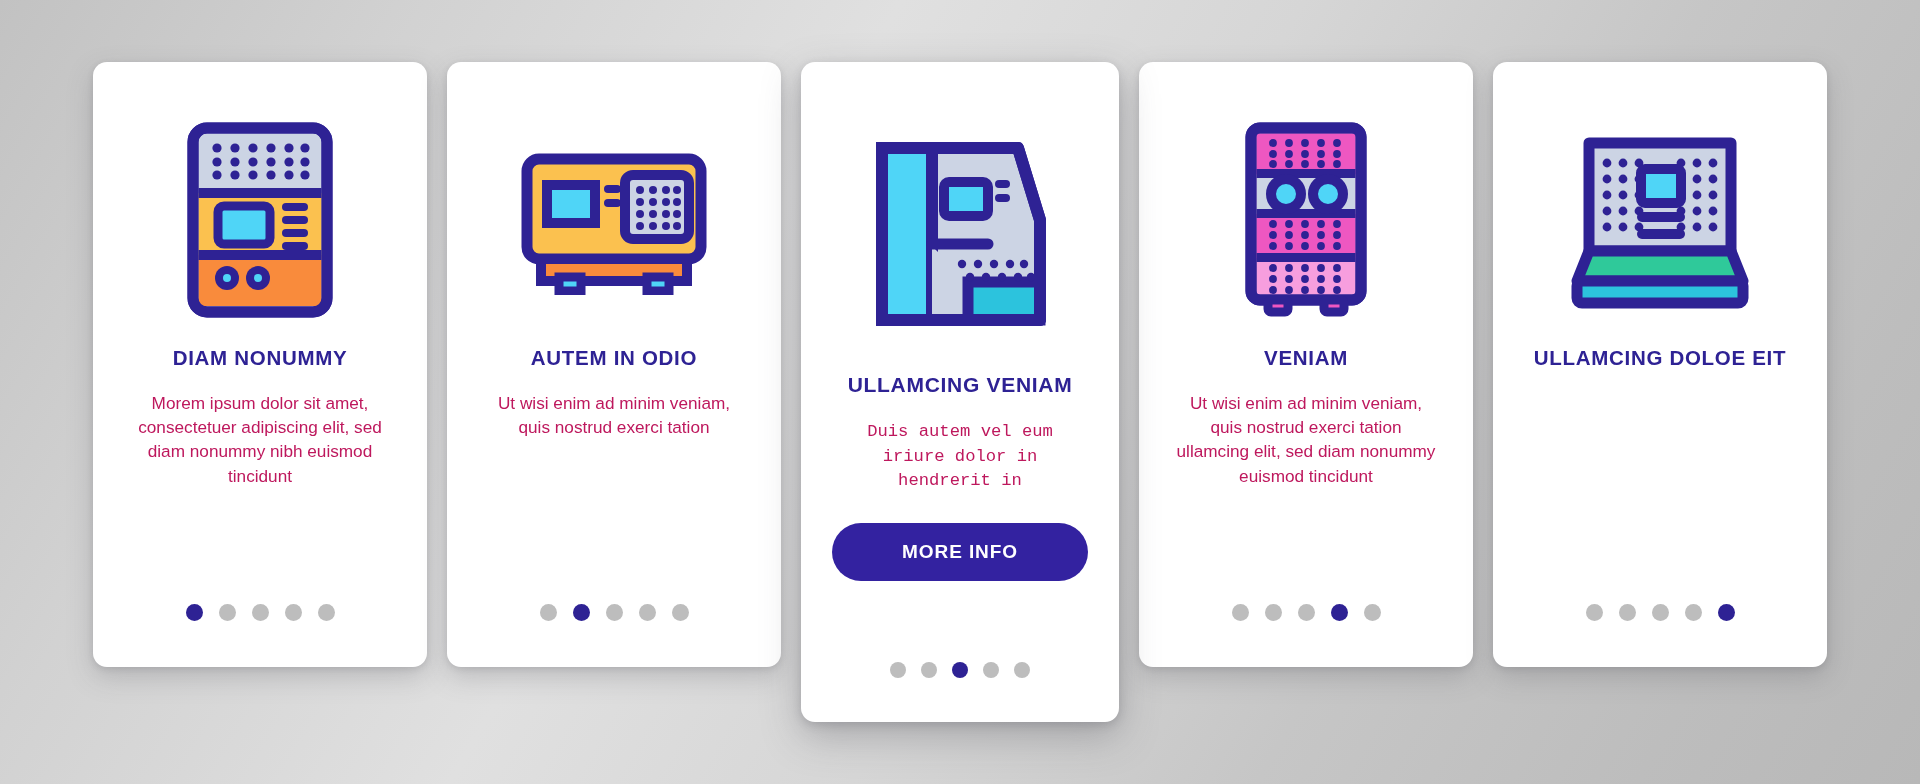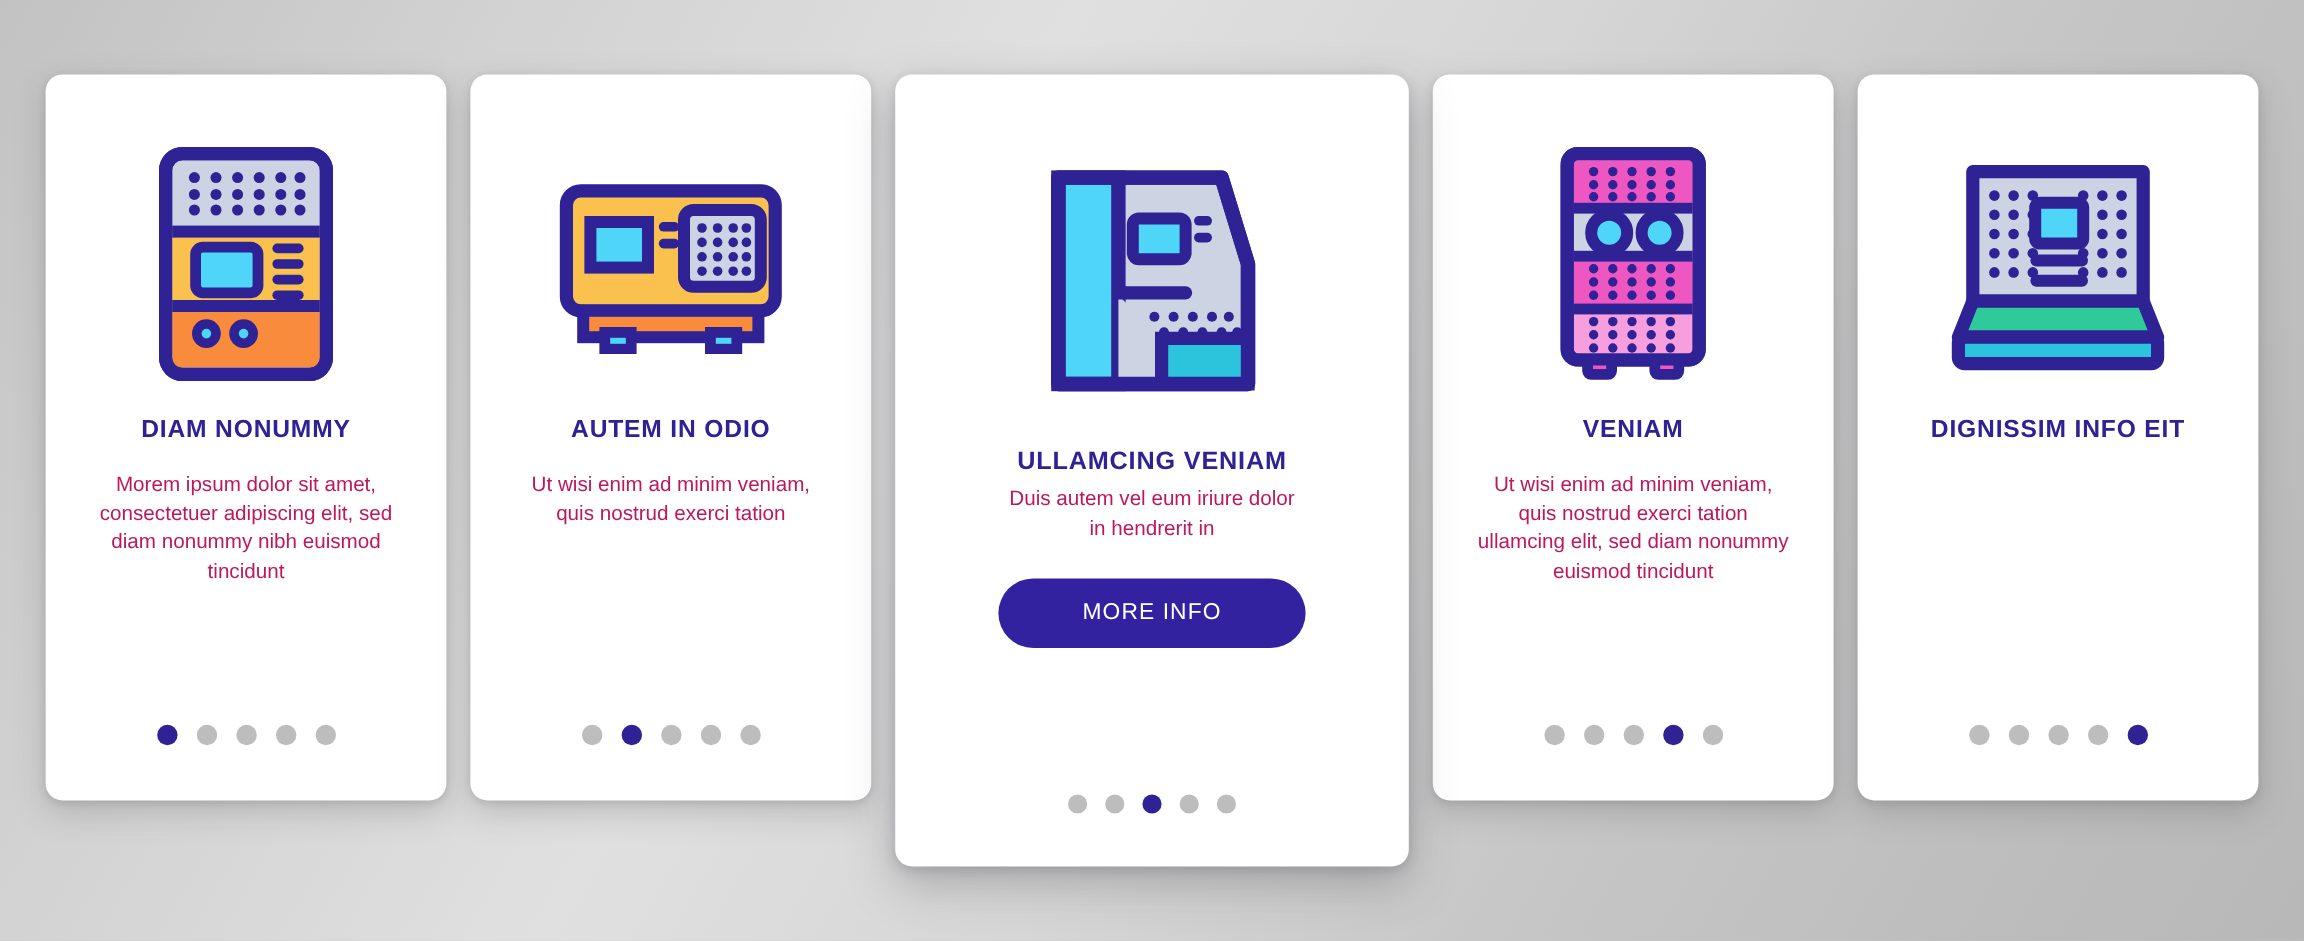--- a/index.html
+++ b/index.html
@@ -54,21 +54,21 @@
     padding: 30px 26px 26px 26px;
   }
 
   .card.side {
     height: 605px;
     padding-top: 38px;
   }
 
   .card.center {
     height: 660px;
-    width: 428px;
+    width: 318px;
     z-index: 5;
     box-shadow: 0 14px 38px rgba(80,80,88,0.34),
                 0 3px 10px rgba(70,70,78,0.2);
     padding-top: 44px;
   }
 
   .icon-wrap {
     height: 240px;
     display: flex;
     align-items: center;
@@ -89,30 +89,30 @@
   .card.center .card-title { font-size: 21px; }
 
   .card-desc {
     color: #be185d;
     font-size: 17.2px;
     line-height: 1.42;
     text-align: center;
     margin-top: 20px;
     max-width: 262px;
   }
-  .card.center .card-desc { max-width: 250px; margin-top: 6px; }
+  .card.center .card-desc { max-width: 250px; margin-top: 23px; font-family: Liberation Mono, monospace; }
 
   .cta {
     margin-top: 30px;
     background: #3322a0;
     color: #ffffff;
     border: none;
     border-radius: 30px;
     font-family: "Liberation Sans", sans-serif;
-    font-weight: normal;
+    font-weight: bold;
     font-size: 19px;
     letter-spacing: 0.9px;
     padding: 18px 42px;
     min-width: 256px;
     cursor: pointer;
   }
 
   .dots {
     position: absolute;
     bottom: 46px;
@@ -387,21 +387,21 @@
               <circle cx="132" cy="102" r="4.4"></circle>
               <circle cx="148" cy="102" r="4.4"></circle>
           </g>
           <rect x="76" y="44" width="40" height="34" rx="4" fill="#4fd5f7" stroke="#2e2294" stroke-width="10"></rect>
           <rect x="72" y="87" width="48" height="10" rx="5" fill="#2e2294"></rect>
           <rect x="72" y="104" width="48" height="10" rx="5" fill="#2e2294"></rect>
           <path d="M24 126 H166 L178 156 H12 Z" fill="#2fc99a" stroke="#2e2294" stroke-width="11" stroke-linejoin="round"></path>
           <rect x="12" y="156" width="166" height="22" rx="5" fill="#2cc3dd" stroke="#2e2294" stroke-width="11"></rect>
         </svg>
       </div>
-      <div class="card-title">DIGNISSIM INFO EIT</div>
+      <div class="card-title">ULLAMCING DOLOE EIT</div>
       <div class="dots">
         <span class="dot"></span>
         <span class="dot"></span>
         <span class="dot"></span>
         <span class="dot"></span>
         <span class="dot active"></span>
       </div>
     </div>
 
   </div>

